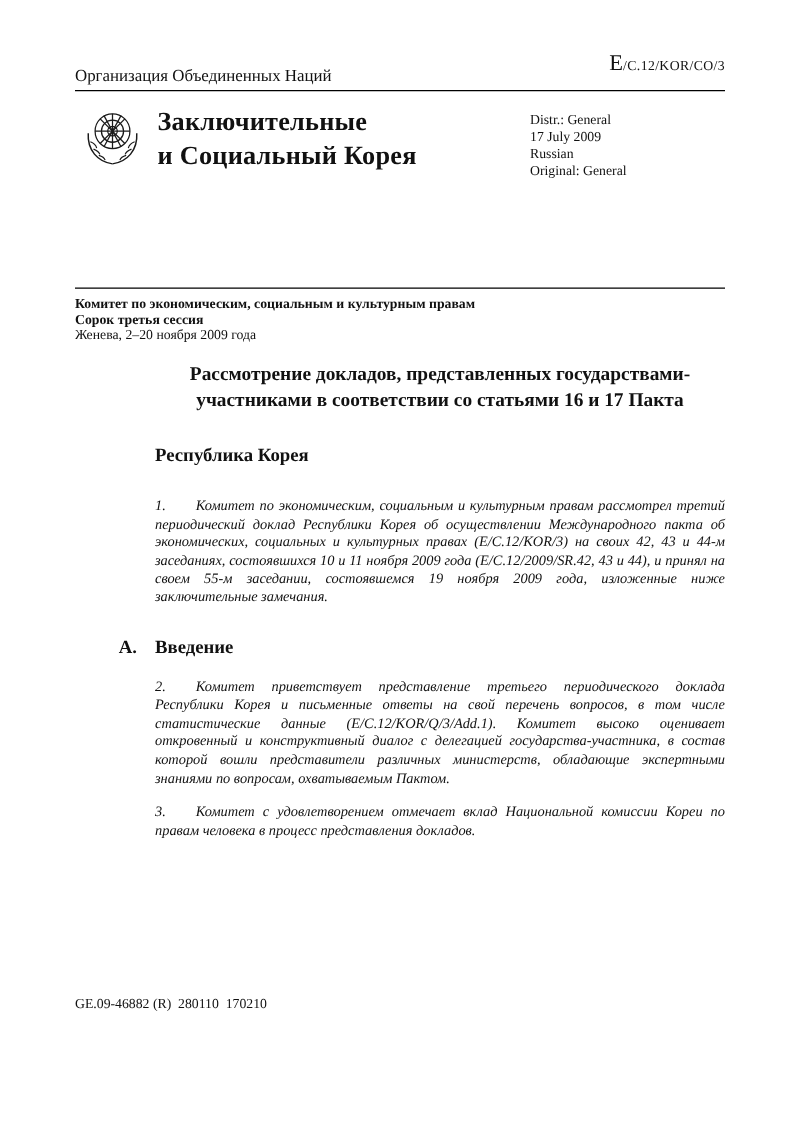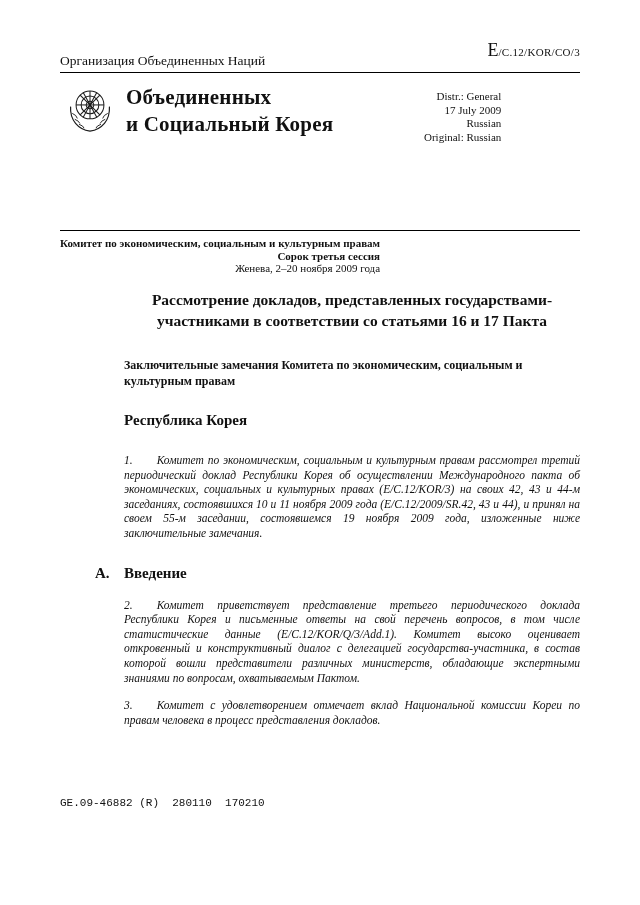--- a/index.html
+++ b/index.html
@@ -45,34 +45,32 @@
     font-size: 21px;
     font-weight: 700;
     line-height: 27px;
     letter-spacing: .2px;
   }
   .distr-block {
     position: absolute;
     left: 424px; top: 90px;
     font-size: 11px;
     line-height: 13.5px;
-    text-align: right;
   }
   .rule2 {
     position: absolute;
     left: 60px; right: 60px; top: 230px;
     border-top: 1px solid #000;
   }
   
   .committee {
     position: absolute;
     left: 60px; top: 237px;
     font-size: 11px;
     line-height: 12.5px;
-    text-align: right;
   }
   .committee .b { font-weight: 700; }
   
   .content {
     position: absolute;
     left: 124px; top: 289px;
     width: 456px;
   }
   .main-title {
     font-size: 15.5px;
@@ -105,21 +103,20 @@
     margin: 24px 0 16px -29px;
     font-size: 15px;
     font-weight: 700;
   }
   .section-head .letter { display: inline-block; width: 29px; }
   .footer {
     position: absolute;
     left: 60px; top: 797px;
     font-size: 11px;
     white-space: pre;
-    font-family: Liberation Mono, monospace;
   }
 </style>
 </head>
 <body>
 
 <div class="page">
 
   <div class="doc-symbol">
     <span class="sym-e">E</span><span class="sym-rest">/C.12/KOR/CO/3</span>
   </div>
@@ -149,44 +146,43 @@
         <path d="M14,43 q5,2 6,5"></path>
         <path d="M19,49 q5,1.5 6,4.5"></path>
         <path d="M53,36 q-5,2 -6,6"></path>
         <path d="M50,43 q-5,2 -6,5"></path>
         <path d="M45,49 q-5,1.5 -6,4.5"></path>
       </g>
     </svg>
   </div>
 
   <div class="council-title">
-    <div>Объединенных</div>
+    <div>Заключительные</div>
     <div>и Социальный Корея</div>
   </div>
 
   <div class="distr-block">
     <div>Distr.: General</div>
     <div>17 July 2009</div>
     <div>Russian</div>
-    <div>Original: Russian</div>
+    <div>Original: General</div>
   </div>
 
   <div class="rule2"></div>
 
   <div class="committee">
     <div class="b">Комитет по экономическим, социальным и культурным правам</div>
     <div class="b">Сорок третья сессия</div>
     <div>Женева, 2–20 ноября 2009 года</div>
   </div>
 
   <div class="content">
 
     <h1 class="main-title">Рассмотрение докладов, представленных государствами-участниками в соответствии со статьями 16 и 17 Пакта</h1>
 
-    <h2 class="subtitle">Заключительные замечания Комитета по экономическим, социальным и культурным правам</h2>
 
     <h2 class="country">Республика Корея</h2>
 
     <p class="para">
       <span>1.</span><span class="tab"></span><span>Комитет по экономическим, социальным и культурным правам рассмотрел третий периодический доклад Республики Корея об осуществлении Международного пакта об экономических, социальных и культурных правах (E/C.12/KOR/3) на своих 42, 43 и 44-м заседаниях, состоявшихся 10 и 11 ноября 2009 года (E/C.12/2009/SR.42, 43 и 44), и принял на своем 55-м заседании, состоявшемся 19 ноября 2009 года, изложенные ниже заключительные замечания.</span>
     </p>
 
     <div class="section-head">
       <span class="letter">A.</span><span>Введение</span>
     </div>

